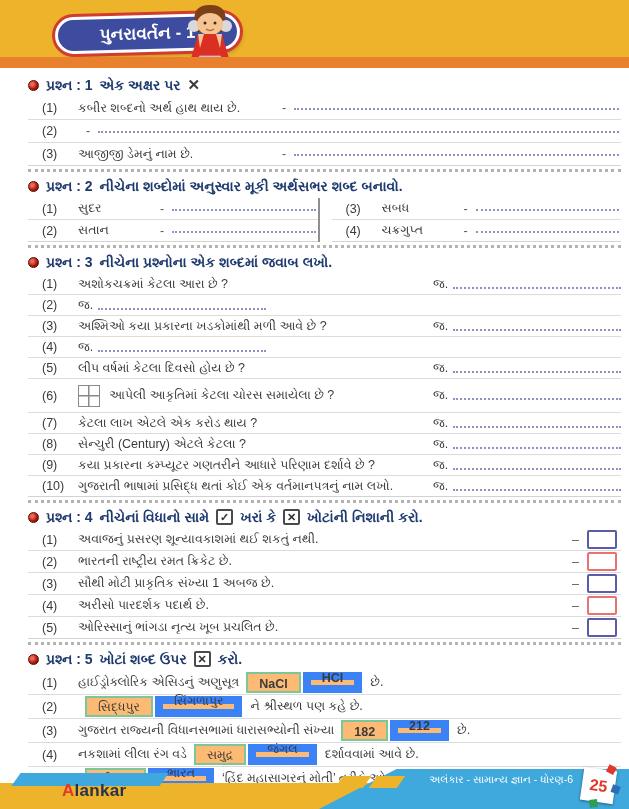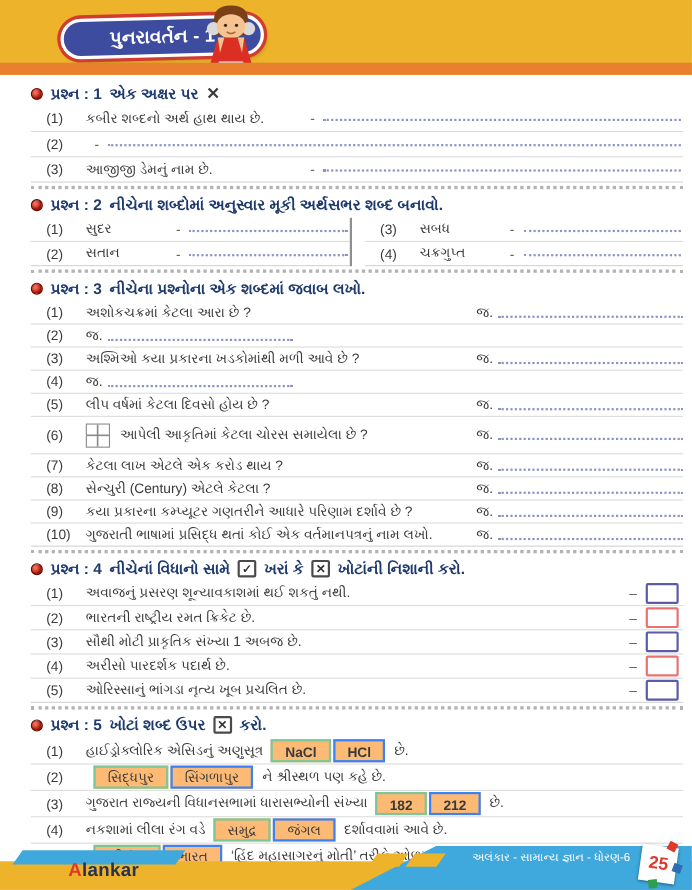--- a/index.html
+++ b/index.html
@@ -63,21 +63,21 @@
   .q4 .row { height:22px; }
   .q4 .itext { flex:1; }
   .ansbox { flex:none; width:30px; height:19px; border-radius:2px; background:#fff; margin-right:4px; }
   .box-blue { border:2px solid #5b5ba8; }
   .box-red  { border:2px solid #e87272; }
   
   .q5 .row { height:24px; }
   .opt { display:inline-flex; align-items:flex-end; height:21px; padding:0 11px; margin:0 1px; font-size:12.5px; background:#fdba74; }
   .opt b { font-weight:bold; }
   .opt-green { border:2px solid #7cc79a; }
-  .opt-red   { border:2px solid #3b82f6; }
+  .opt-red   { border:8px solid #3b82f6; }
   .q5 .pre { margin-right:6px; white-space:nowrap; }
   .q5 .post { margin-left:7px; white-space:nowrap; }
   
   .footer { position:absolute; left:0; bottom:0; width:100%; height:54px; pointer-events:none; }
   .f-yellow { position:absolute; left:0; bottom:0; width:100%; height:26px; background:#edb32a; }
   .f-bluestrip { position:absolute; left:16px; bottom:23px; width:148px; height:13px; background:#3fa9dd; transform:skewX(-35deg); }
   .f-logo { position:absolute; left:62px; bottom:8px; font-weight:bold; font-size:17px; color:#263250; letter-spacing:.3px; }
   .f-logo .a { color:#e0392c; }
   .f-bluepanel { position:absolute; right:0; bottom:0; width:310px; height:40px; background:#3fa9dd;
     clip-path:polygon(25% 0, 100% 0, 100% 100%, 0 100%); }

